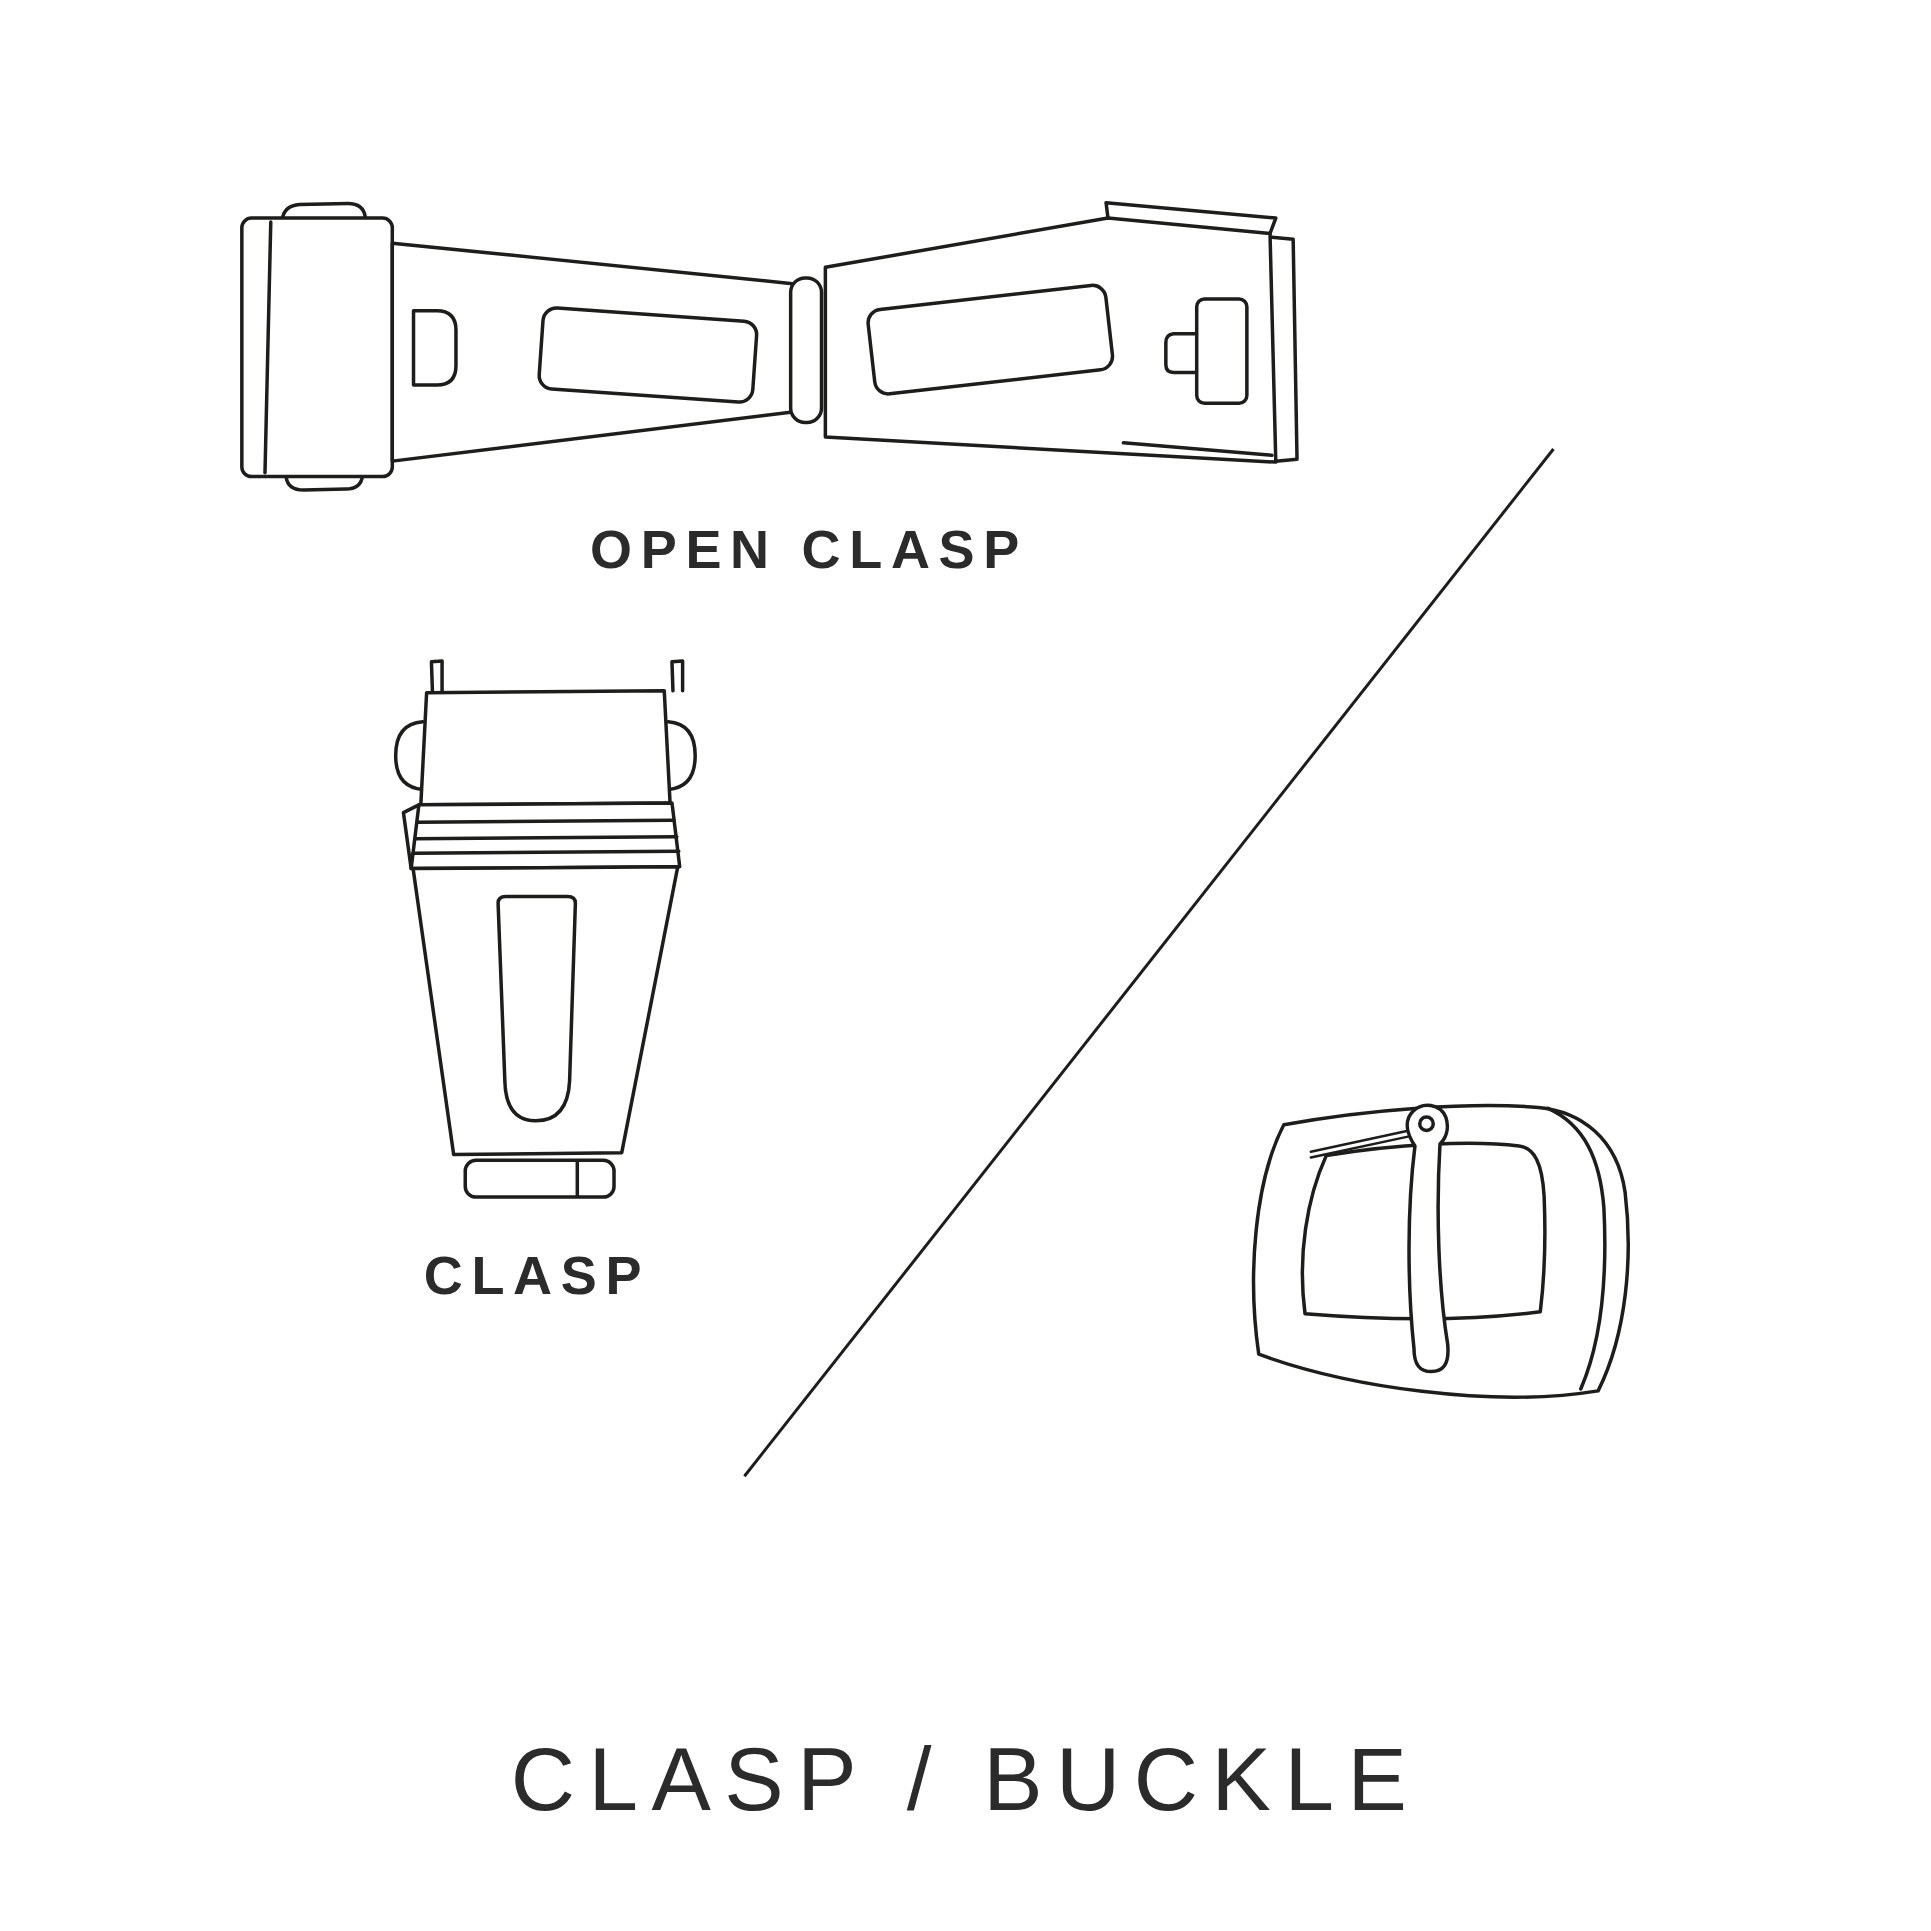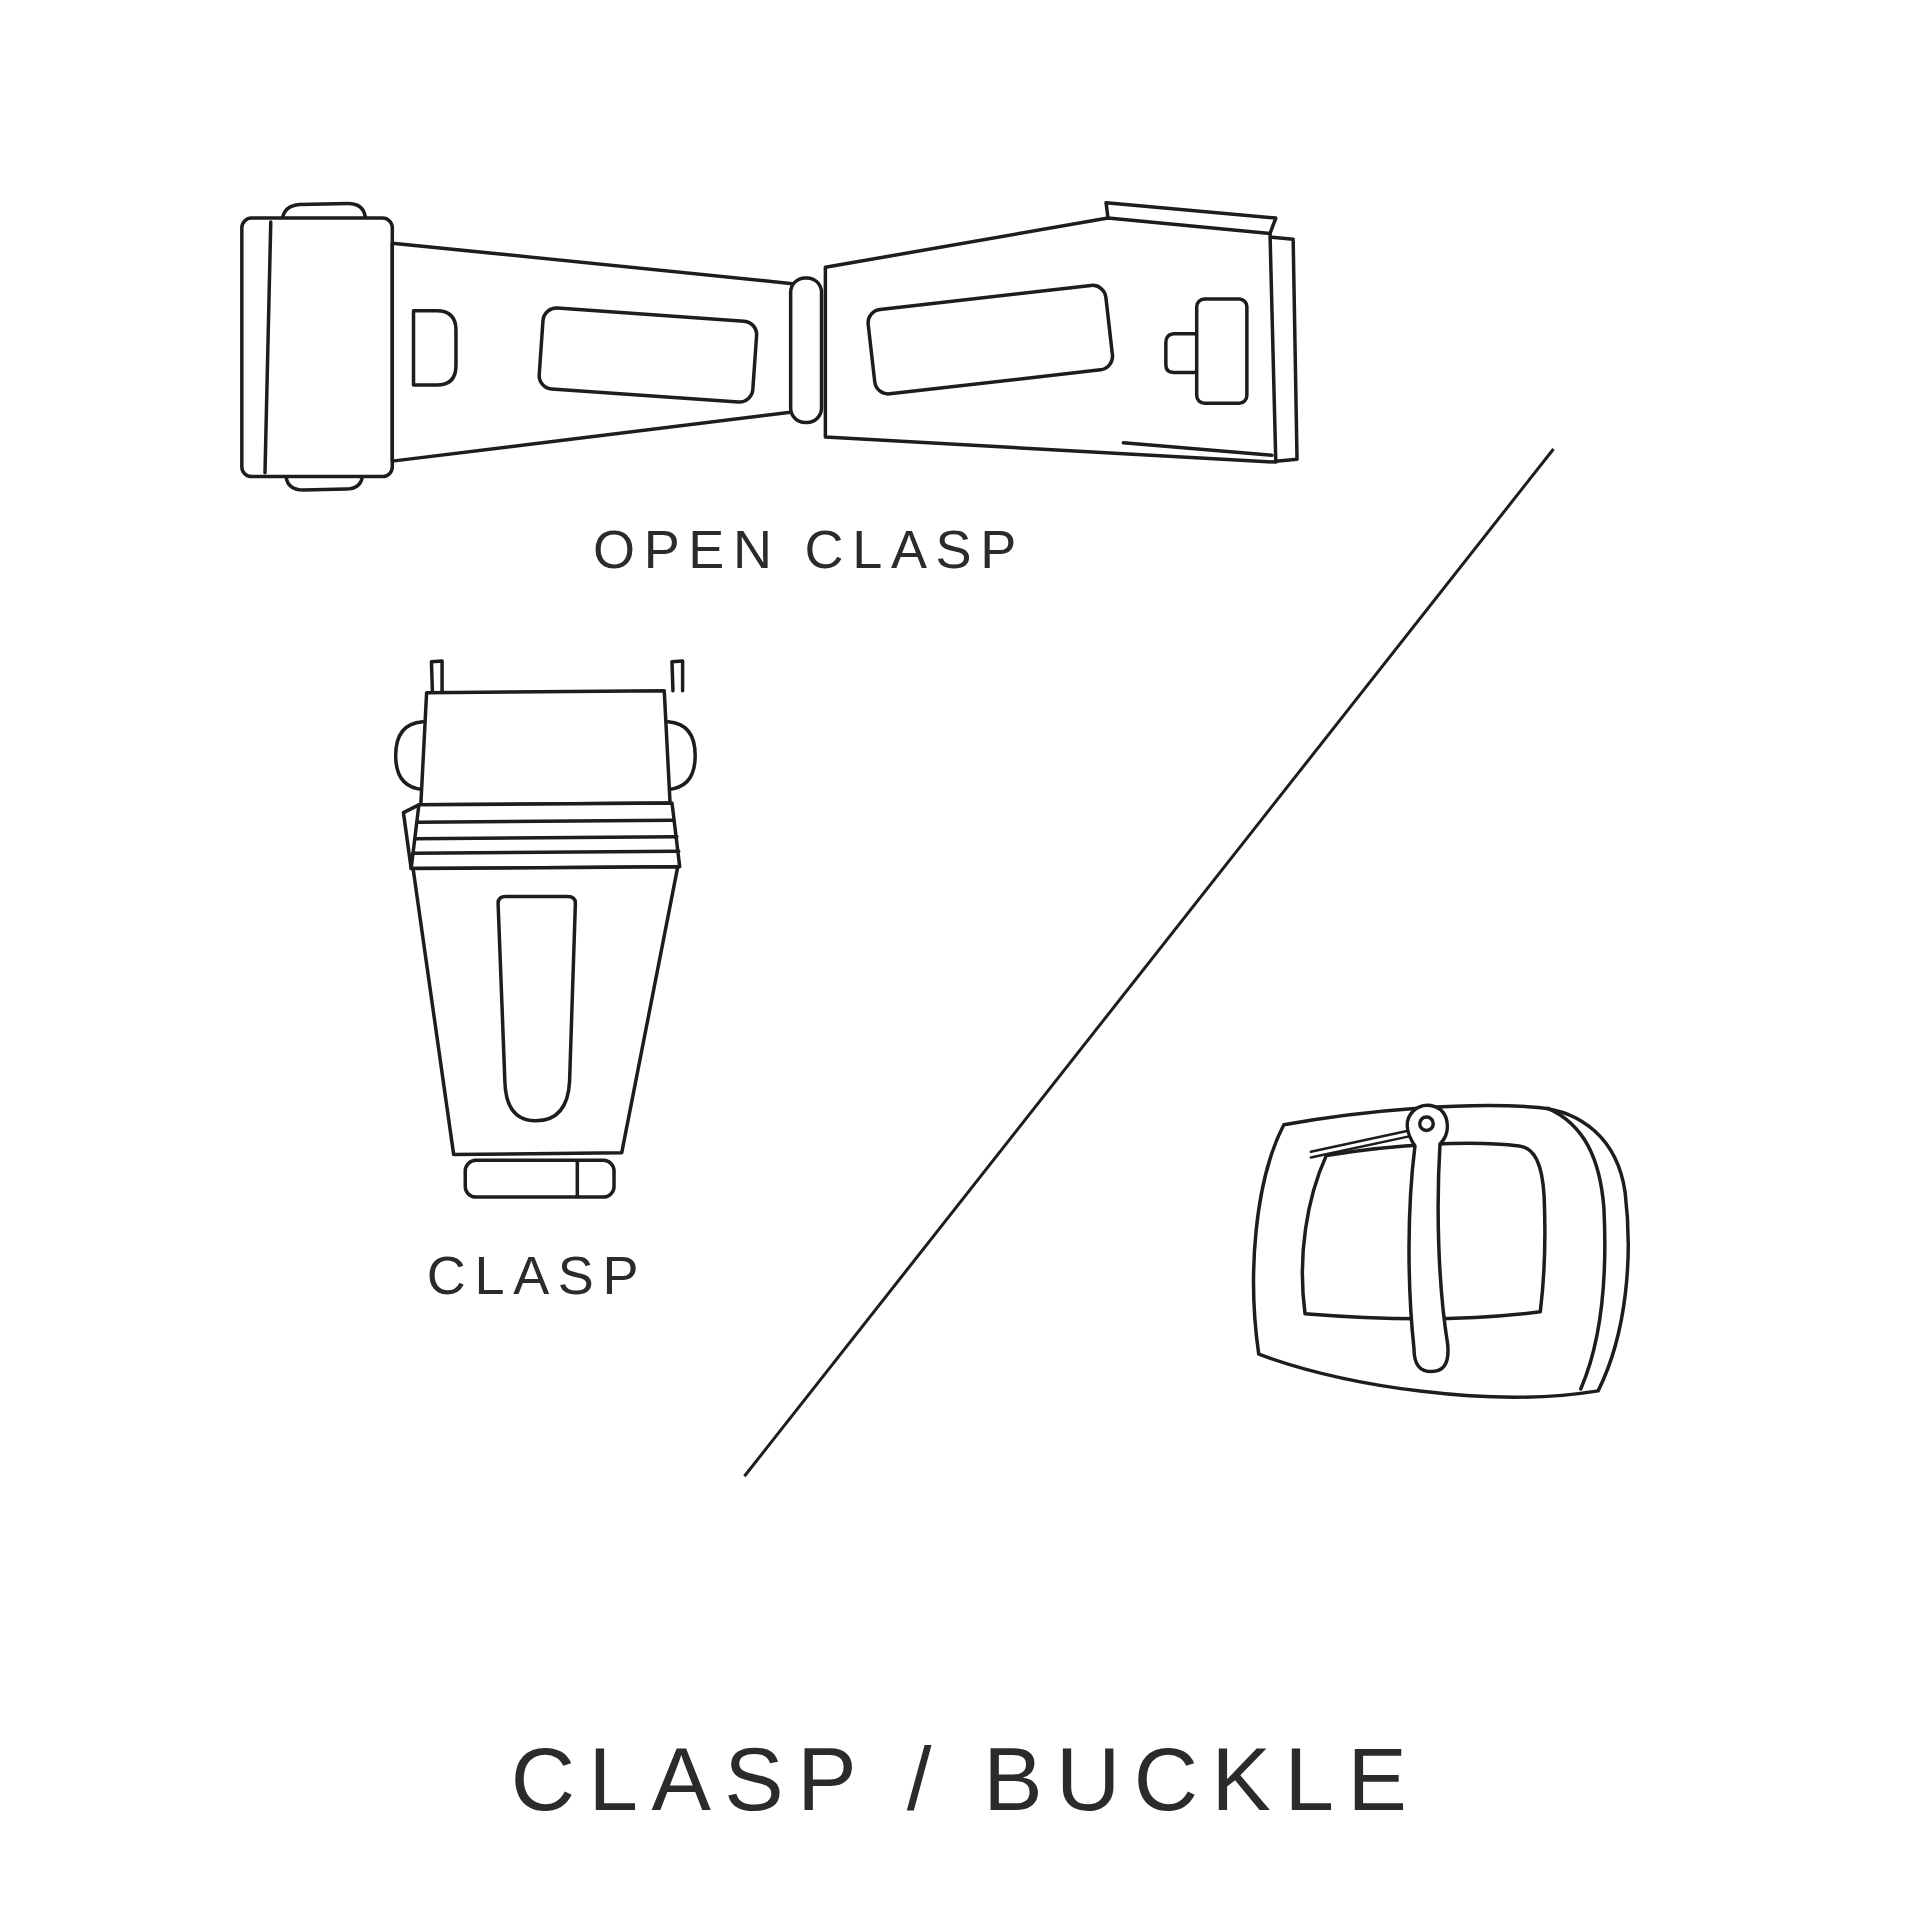--- a/index.html
+++ b/index.html
@@ -31,21 +31,21 @@
   .fig-closed { left: 384px;  top: 658px;  width: 319px;  height: 541px; }
   .fig-buckle { left: 1241px; top: 1092px; width: 398px;  height: 322px; }
   .divider    { left: 0; top: 0; width: 1931px; height: 1931px; pointer-events: none; }
 
   .label {
     position: absolute;
     text-align: center;
     color: var(--ink, #2b2b2b);
     font-size: 54px;
     letter-spacing: 8.7px;
-    font-weight: 400;
+    font-weight: 700;
     white-space: nowrap;
   }
   .label-open   { left: 326px; top: 518px;  width: 966px; }
   .label-closed { left: 54px;  top: 1244px; width: 966px; }
 
   .title {
     position: absolute;
     left: 0;
     top: 1728px;
     width: 1931px;

